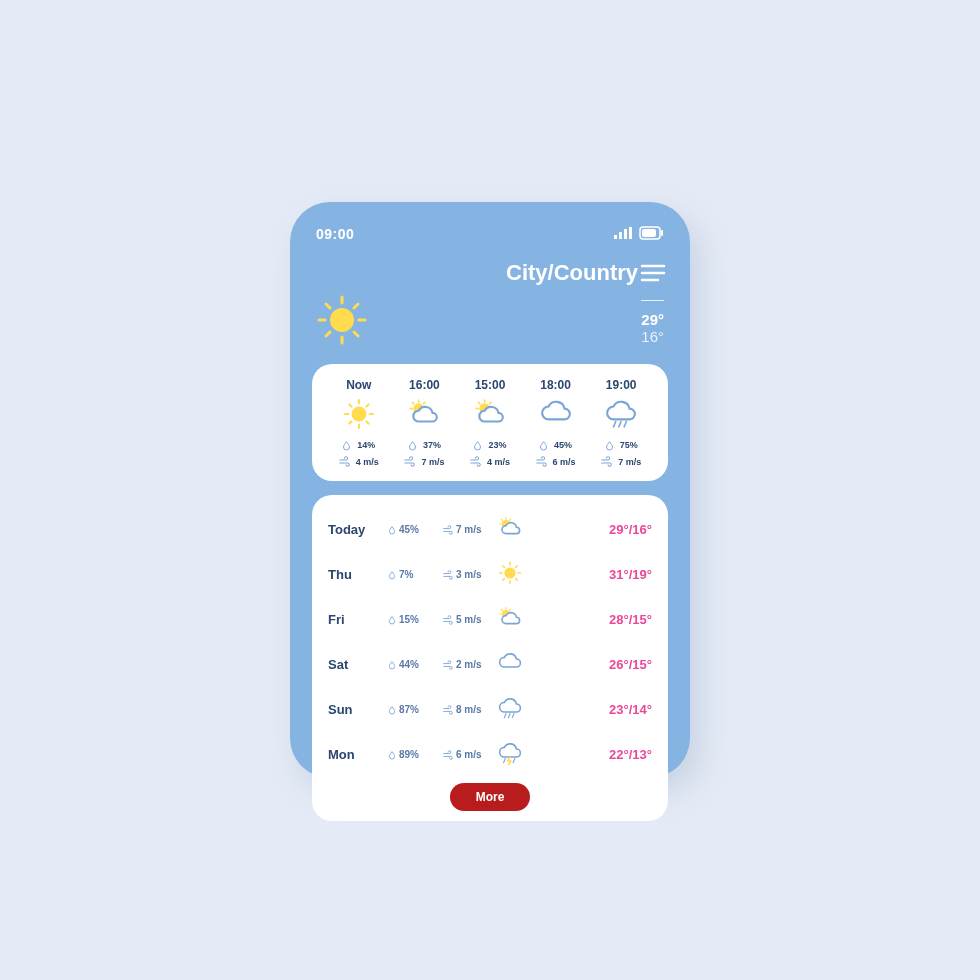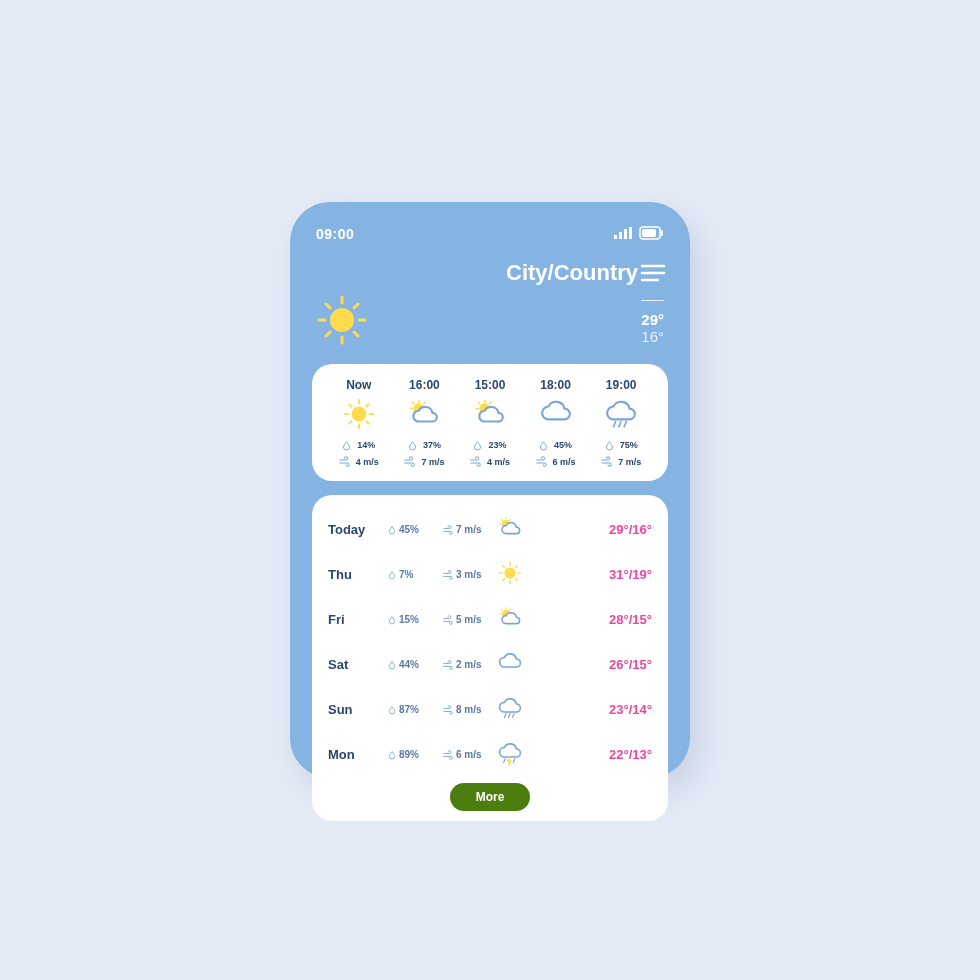--- a/index.html
+++ b/index.html
@@ -60,21 +60,21 @@
     grid-template-columns: 60px 55px 55px 40px 1fr;
     align-items: center;
     padding: 9px 0;
     font-size: 12px;
   }
   .day .name { font-weight: 600; font-size: 13px; }
   .day .mini { display:flex; align-items:center; gap:3px; font-size:10px; font-weight:600; color:#5a7aa6; }
   .day .range { text-align:right; font-weight:600; font-size:13px; color:#ec4899; }
   .more-wrap { display:flex; justify-content:center; padding-top:6px; }
   .more {
-    background:#4d7c0f; color:#fff; border:none;
+    background:#b91c1c; color:#fff; border:none;
     padding: 7px 26px; border-radius: 20px;
     font-size: 12px; font-weight:600; cursor:pointer;
   }
   svg { overflow: visible; }
 </style>
 </head>
 <body>
 
 <div class="phone">
 

